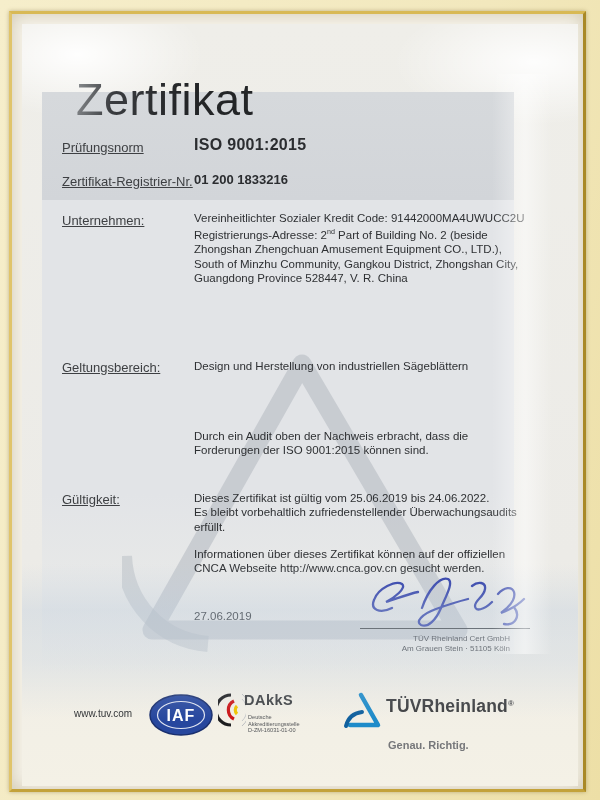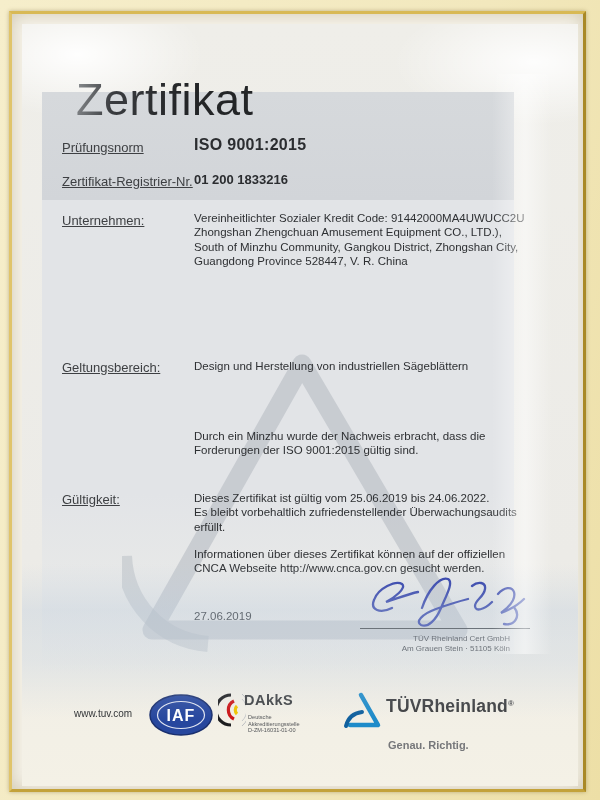--- a/index.html
+++ b/index.html
@@ -97,31 +97,32 @@
 
       <div class="lbl" style="top:116px">Prüfungsnorm</div>
       <div class="val v-iso">ISO 9001:2015</div>
 
       <div class="lbl" style="top:150px">Zertifikat-Registrier-Nr.</div>
       <div class="val v-reg">01 200 1833216</div>
 
       <div class="lbl" style="top:189px">Unternehmen:</div>
       <div class="val block" style="top:187px;width:360px">
         <div>Vereinheitlichter Sozialer Kredit Code: 91442000MA4UWUCC2U</div>
+        <div><span>Registrierungs-Adresse: 2</span><sup>nd</sup><span> Part of Building No. 2 (beside</span></div>
         <div>Zhongshan Zhengchuan Amusement Equipment CO., LTD.),</div>
         <div>South of Minzhu Community, Gangkou District, Zhongshan City,</div>
         <div>Guangdong Province 528447, V. R. China</div>
       </div>
 
       <div class="lbl" style="top:336px">Geltungsbereich:</div>
       <div class="val block" style="top:335px;width:360px">Design und Herstellung von industriellen Sägeblättern</div>
 
       <div class="val block" style="top:405px;width:360px">
-        <div>Durch ein Minzhu wurde der Nachweis erbracht, dass die</div>
-        <div>Forderungen der ISO 9001:2015 gültig sind.</div>
+        <div>Durch ein Audit oben der Nachweis erbracht, dass die</div>
+        <div>Forderungen der ISO 9001:2015 können sind.</div>
       </div>
 
       <div class="lbl" style="top:468px">Gültigkeit:</div>
       <div class="val block" style="top:467px;width:370px">
         <div>Dieses Zertifikat ist gültig vom 25.06.2019 bis 24.06.2022.</div>
         <div>Es bleibt vorbehaltlich zufriedenstellender Überwachungsaudits</div>
         <div>erfüllt.</div>
       </div>
 
       <div class="val block" style="top:523px;width:370px">

